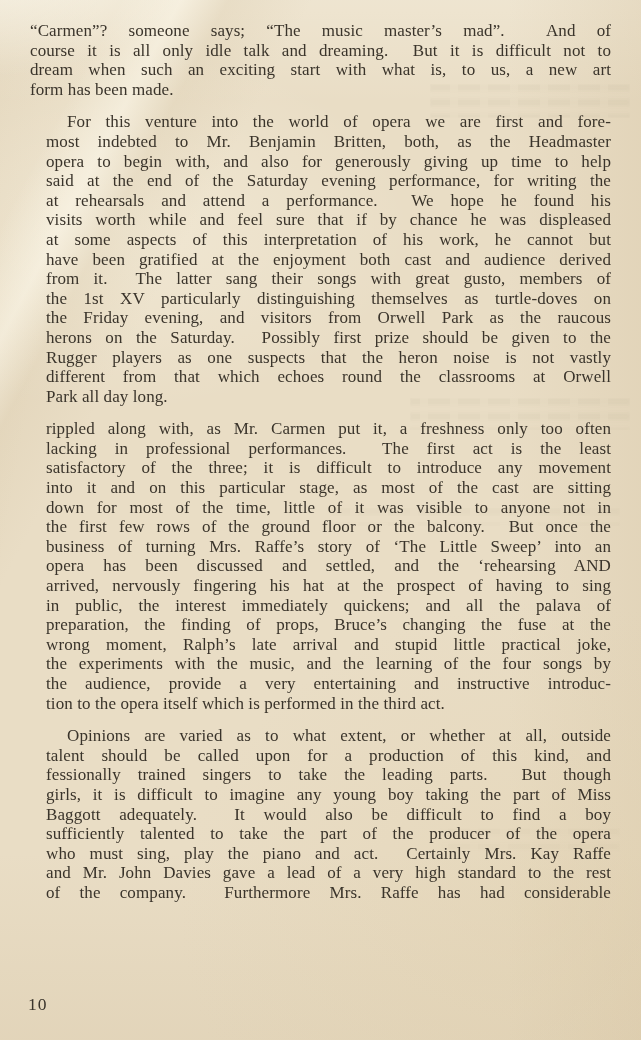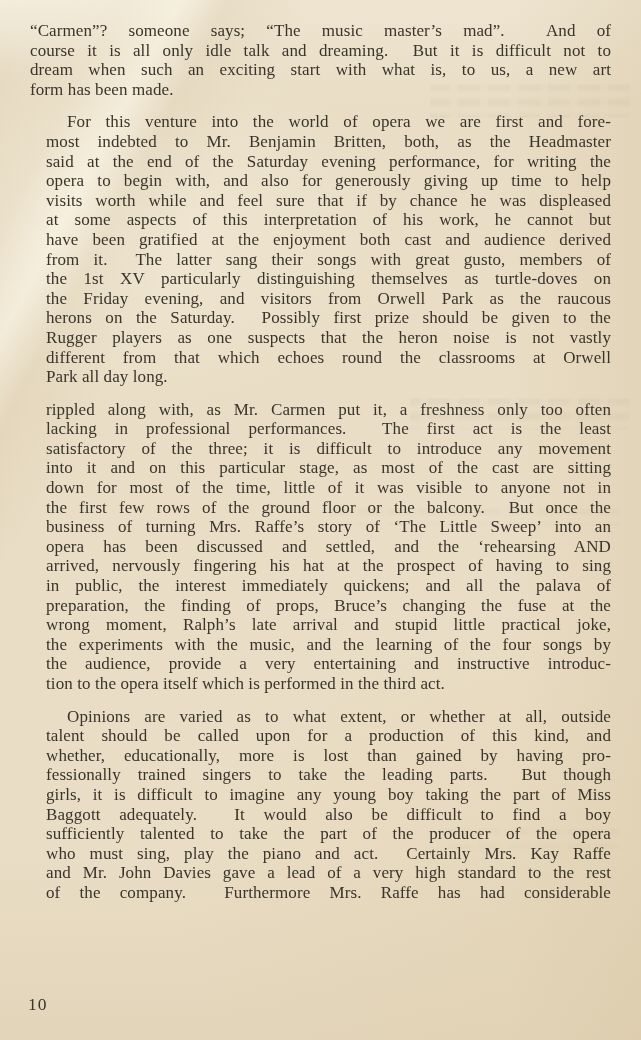--- a/index.html
+++ b/index.html
@@ -92,22 +92,23 @@
   <div class="textblock">
       <div class="para">
         <div class="line first">“Carmen”? someone says; “The music master’s mad”.&nbsp; And of</div>
         <div class="line">course it is all only idle talk and dreaming.&nbsp; But it is difficult not to</div>
         <div class="line">dream when such an exciting start with what is, to us, a new art</div>
         <div class="line last">form has been made.</div>
       </div>
       <div class="para indent">
         <div class="line first">For this venture into the world of opera we are first and fore-</div>
         <div class="line">most indebted to Mr. Benjamin Britten, both, as the Headmaster</div>
+        <div class="line">opera to begin with, and also for generously giving up time to help</div>
         <div class="line">said at the end of the Saturday evening performance, for writing the</div>
-        <div class="line">opera to begin with, and also for generously giving up time to help</div>
+        <div class="line">at rehearsals and attend a performance.&nbsp; We hope he found his</div>
         <div class="line">visits worth while and feel sure that if by chance he was displeased</div>
         <div class="line">at some aspects of this interpretation of his work, he cannot but</div>
         <div class="line">have been gratified at the enjoyment both cast and audience derived</div>
         <div class="line">from it.&nbsp; The latter sang their songs with great gusto, members of</div>
         <div class="line">the 1st XV particularly distinguishing themselves as turtle-doves on</div>
         <div class="line">the Friday evening, and visitors from Orwell Park as the raucous</div>
         <div class="line">herons on the Saturday.&nbsp; Possibly first prize should be given to the</div>
         <div class="line">Rugger players as one suspects that the heron noise is not vastly</div>
         <div class="line">different from that which echoes round the classrooms at Orwell</div>
         <div class="line last">Park all day long.</div>
@@ -125,21 +126,20 @@
         <div class="line">in public, the interest immediately quickens; and all the palava of</div>
         <div class="line">preparation, the finding of props, Bruce’s changing the fuse at the</div>
         <div class="line">wrong moment, Ralph’s late arrival and stupid little practical joke,</div>
         <div class="line">the experiments with the music, and the learning of the four songs by</div>
         <div class="line">the audience, provide a very entertaining and instructive introduc-</div>
         <div class="line last">tion to the opera itself which is performed in the third act.</div>
       </div>
       <div class="para indent jlast">
         <div class="line first">Opinions are varied as to what extent, or whether at all, outside</div>
         <div class="line">talent should be called upon for a production of this kind, and</div>
-        <div class="line">whether, educationally, more is lost than gained by having pro-</div>
         <div class="line">fessionally trained singers to take the leading parts.&nbsp; But though</div>
         <div class="line">girls, it is difficult to imagine any young boy taking the part of Miss</div>
         <div class="line">Baggott adequately.&nbsp; It would also be difficult to find a boy</div>
         <div class="line">sufficiently talented to take the part of the producer of the opera</div>
         <div class="line">who must sing, play the piano and act.&nbsp; Certainly Mrs. Kay Raffe</div>
         <div class="line">and Mr. John Davies gave a lead of a very high standard to the rest</div>
         <div class="line last">of the company.&nbsp; Furthermore Mrs. Raffe has had considerable</div>
       </div>
     </div>
 

